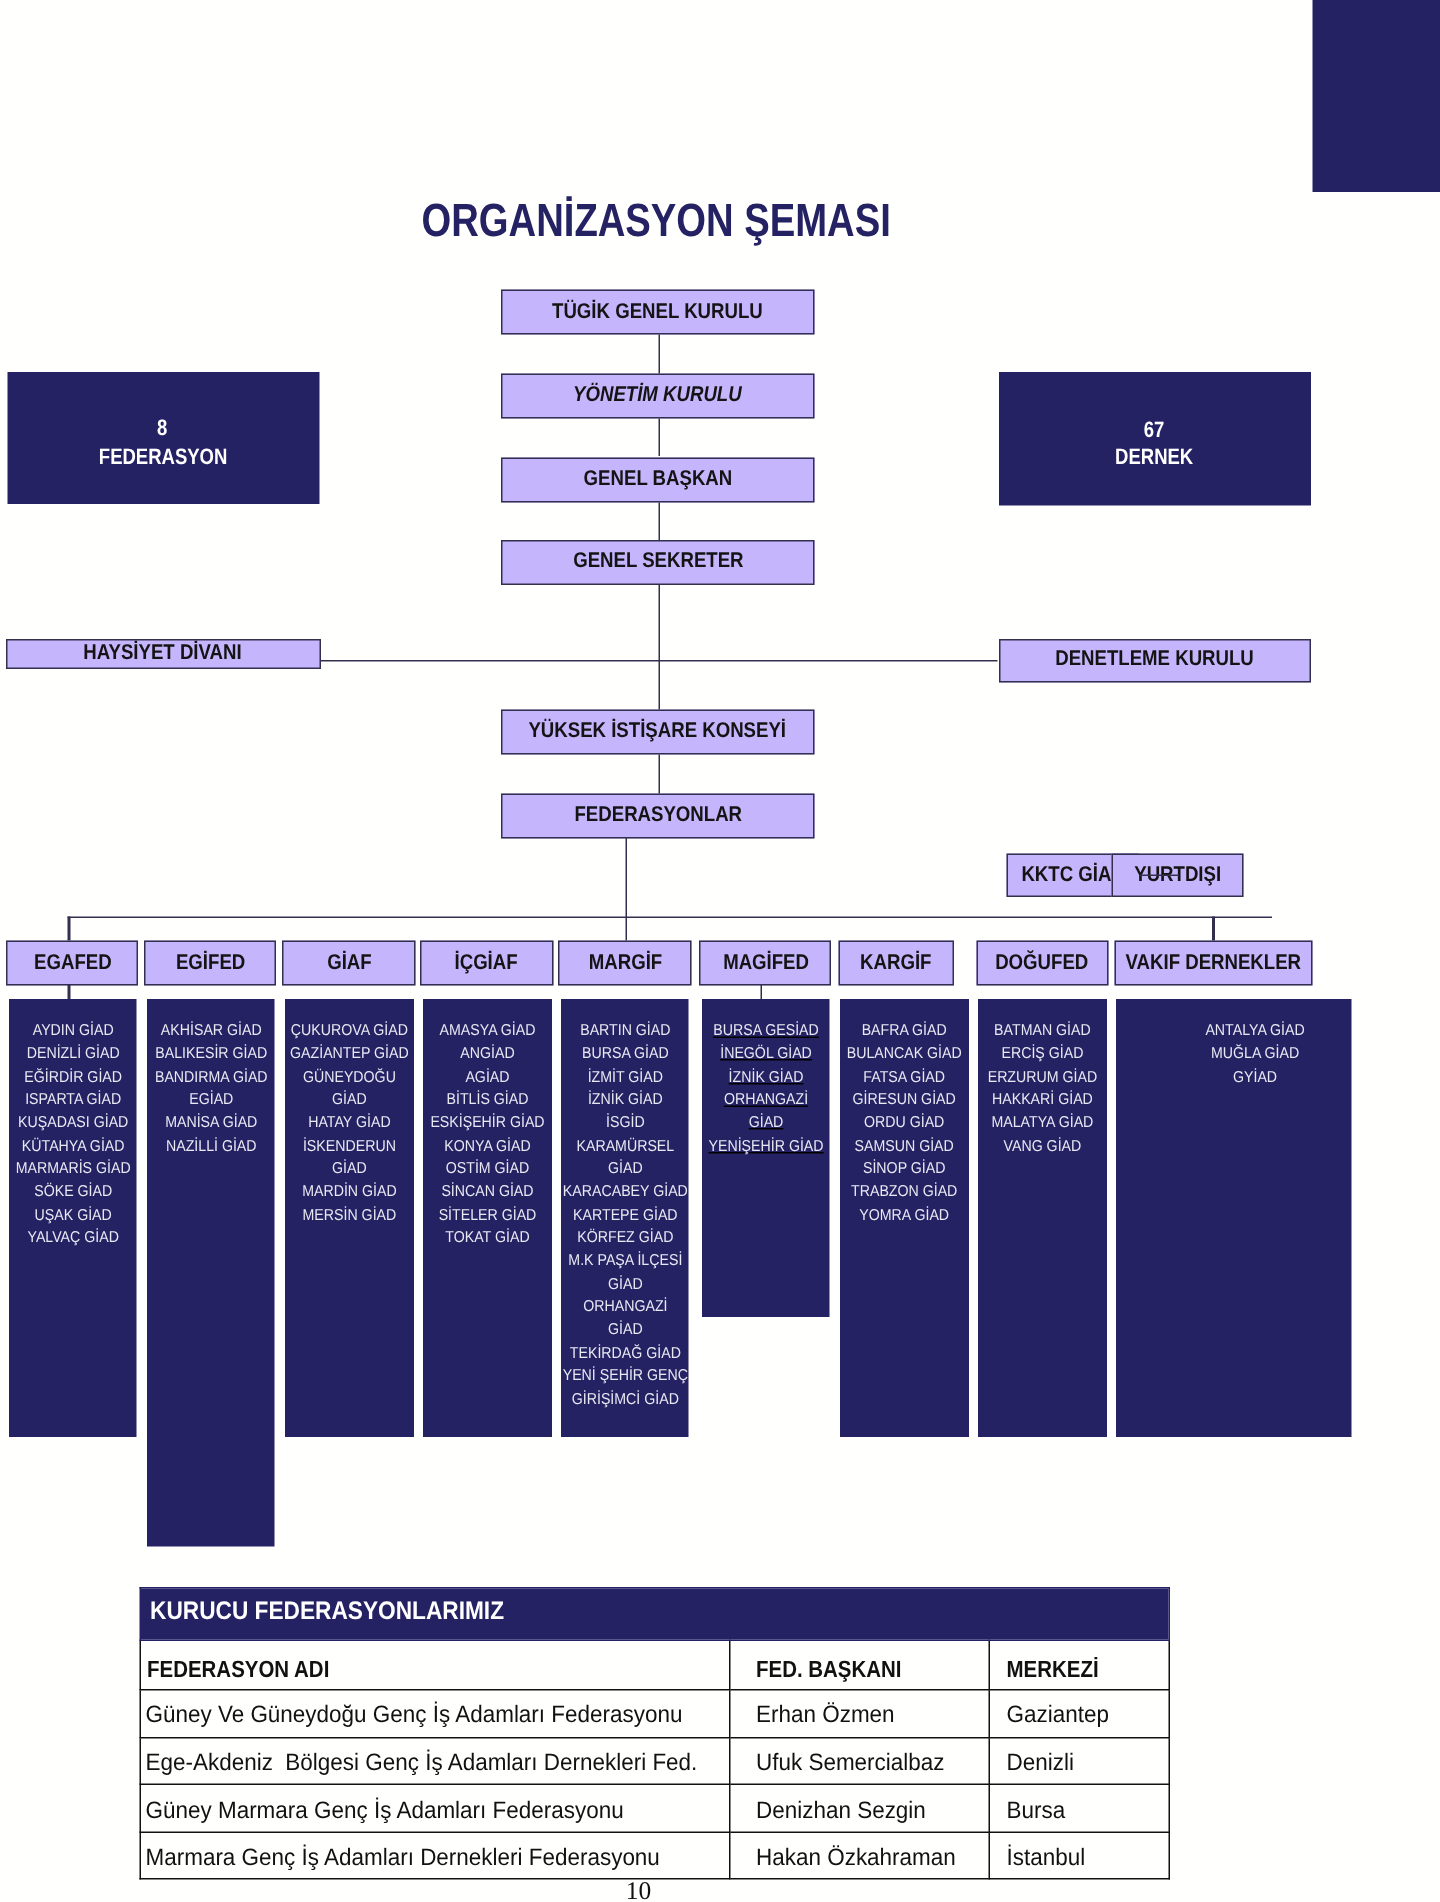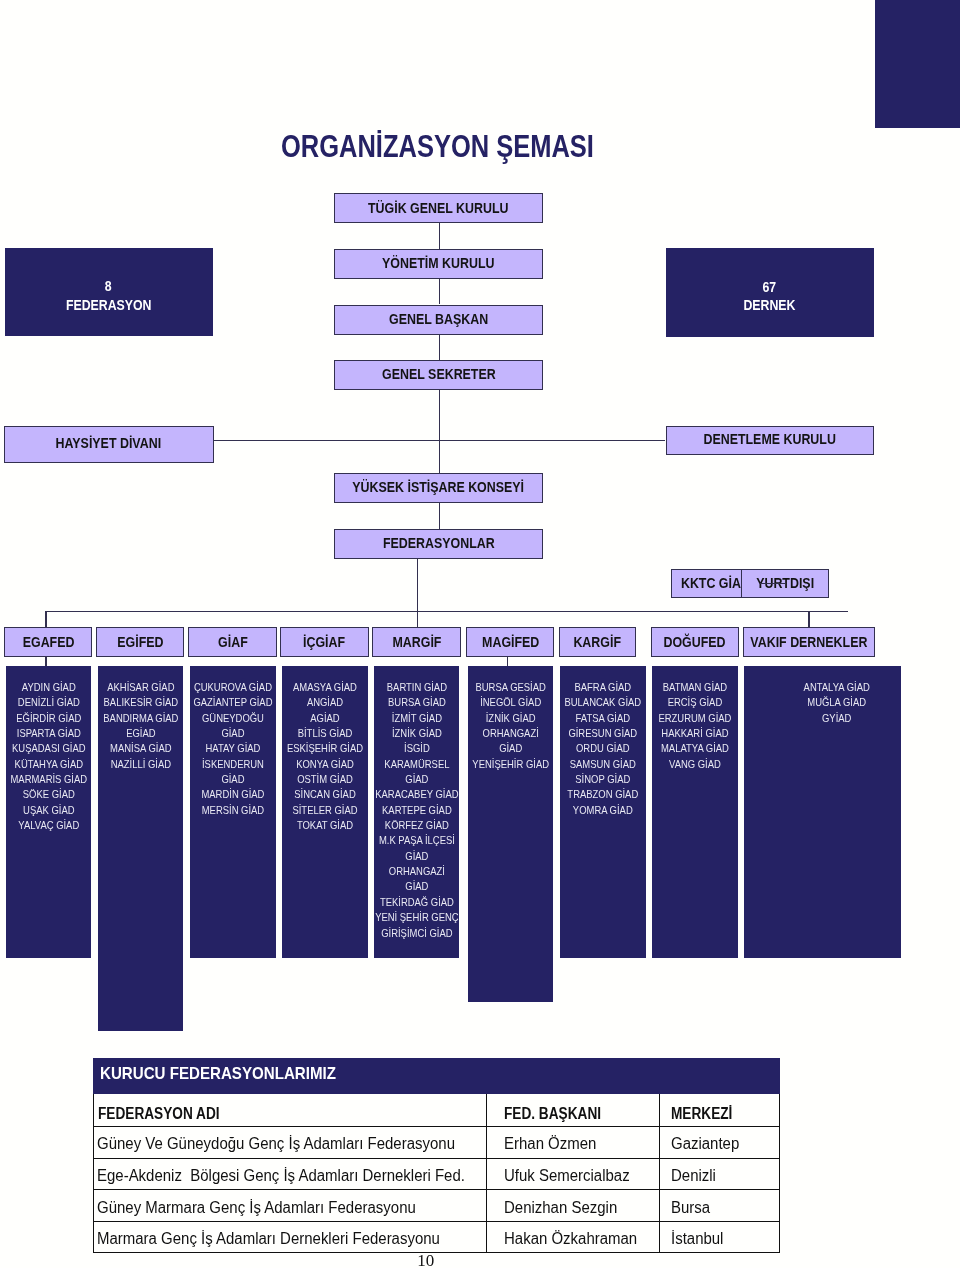--- a/index.html
+++ b/index.html
@@ -71,41 +71,41 @@
       <span>8</span>
       <span>FEDERASYON</span>
     </div>
     <div class="abs badge" style="left:665.5px;top:247.5px;width:208px;height:89px;">
       <span>67</span>
       <span>DERNEK</span>
     </div>
     <div class="abs obox" style="left:334.2px;top:193.3px;width:208.6px;height:30.2px;">
       <span class="lbl">TÜGİK GENEL KURULU</span>
     </div>
-    <div class="abs obox" style="left:334.2px;top:248.7px;width:208.6px;height:30.2px;">
+    <div class="abs obox" style="left:334.2px;top:248.7px;width:208.6px;height:30.2px;font-style:italic;">
       <span class="lbl">YÖNETİM KURULU</span>
     </div>
     <div class="abs obox" style="left:334.2px;top:304.5px;width:208.6px;height:30.2px;">
       <span class="lbl">GENEL BAŞKAN</span>
     </div>
     <div class="abs obox" style="left:334.2px;top:359.5px;width:208.6px;height:30.2px;">
       <span class="lbl">GENEL SEKRETER</span>
     </div>
     <div class="abs obox" style="left:334.2px;top:473px;width:208.6px;height:30.2px;">
       <span class="lbl">YÜKSEK İSTİŞARE KONSEYİ</span>
     </div>
     <div class="abs obox" style="left:334.2px;top:528.7px;width:208.6px;height:30.2px;">
       <span class="lbl">FEDERASYONLAR</span>
     </div>
     <div class="abs ln" style="left:438.55px;top:223.3px;width:1.3px;height:25.399999999999977px;"></div>
     <div class="abs ln" style="left:438.55px;top:278.7px;width:1.3px;height:25.80000000000001px;"></div>
     <div class="abs ln" style="left:438.55px;top:334.5px;width:1.3px;height:25px;"></div>
     <div class="abs ln" style="left:438.55px;top:389.5px;width:1.3px;height:83.5px;"></div>
     <div class="abs ln" style="left:438.55px;top:503px;width:1.3px;height:25.700000000000045px;"></div>
-    <div class="abs obox" style="left:3.8px;top:425.5px;width:210px;height:37px;">
+    <div class="abs obox" style="left:3.8px;top:425.5px;width:210px;height:20px;">
       <span class="lbl">HAYSİYET DİVANI</span>
     </div>
     <div class="abs obox" style="left:665.5px;top:425.5px;width:208.3px;height:29.5px;">
       <span class="lbl">DENETLEME KURULU</span>
     </div>
     <div class="abs ln" style="left:213.8px;top:439.55px;width:451.7px;height:1.3px;"></div>
     <div class="abs obox" style="left:671.2px;top:568.7px;width:88.3px;height:29.3px;">
       <span class="lbl">KKTC GİAD</span>
     </div>
     <div class="abs obox" style="left:741px;top:568.7px;width:88px;height:29.3px;">
@@ -195,21 +195,21 @@
         <span class="m">ORHANGAZİ
 GİAD</span>
         <span class="m">TEKİRDAĞ GİAD</span>
         <span class="m">YENİ ŞEHİR GENÇ
 GİRİŞİMCİ GİAD</span>
       </div>
     </div>
     <div class="abs obox" style="left:466.4px;top:627.4px;width:88px;height:30px;">
       <span class="lbl">MAGİFED</span>
     </div>
-    <div class="abs mcol" style="left:467.7px;top:666px;width:85.4px;height:336px;">
+    <div class="abs mcol" style="left:467.7px;top:666px;width:85.4px;height:212px;text-decoration:underline;">
       <div class="inner" style="width:94.8888888888889px;transform:scaleX(0.9);">
         <span class="m">BURSA GESİAD</span>
         <span class="m">İNEGÖL GİAD</span>
         <span class="m">İZNİK GİAD</span>
         <span class="m">ORHANGAZİ
 GİAD</span>
         <span class="m">YENİŞEHİR GİAD</span>
       </div>
     </div>
     <div class="abs obox" style="left:558.8px;top:627.4px;width:77px;height:30px;">

